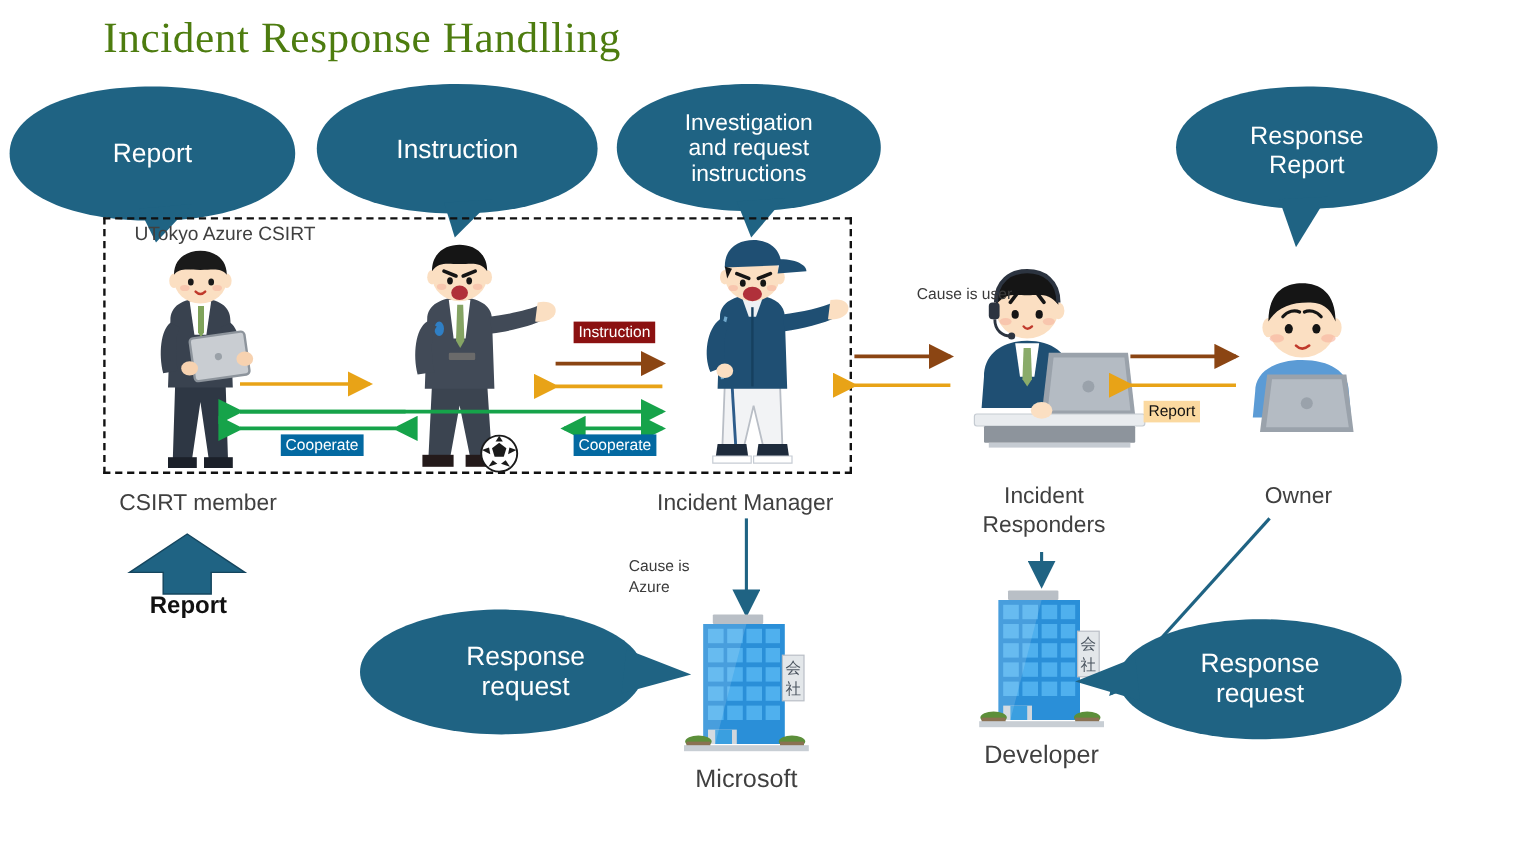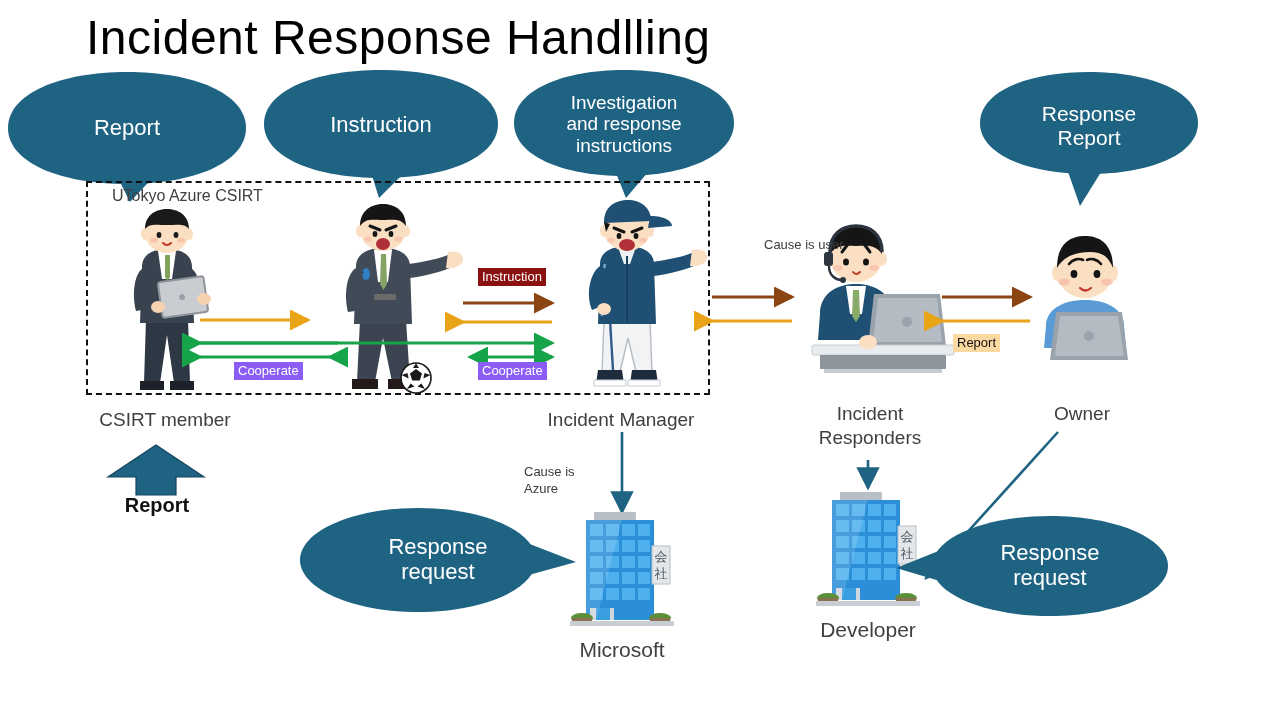--- a/index.html
+++ b/index.html
@@ -6,22 +6,22 @@
   body{
     width:1280px;height:720px;background:#ffffff;
     font-family:"Liberation Sans", sans-serif;
     color:#3b3b3b;overflow:hidden;position:relative;
   }
   .stage{position:absolute;left:0;top:0;width:1280px;height:720px;}
   .abs{position:absolute;}
 
   
   .title{
-    left:86px;top:10px;font-size:48px;font-weight:400;letter-spacing:.5px;
-    color:#000000;white-space:nowrap;
+    left:86px;top:10px;font-size:36px;font-weight:400;letter-spacing:.5px;
+    color:#4d7c0f;white-space:nowrap;font-family:Liberation Serif, serif;
   }
 
   
   .bubble{display:flex;align-items:center;justify-content:center;}
   .bubble .svgwrap{position:absolute;left:0;top:0;}
   .bubble .txt{
     position:relative;z-index:2;color:#ffffff;text-align:center;
     line-height:1.12;white-space:pre-line;pointer-events:none;
   }
 
@@ -31,21 +31,21 @@
     border:2px dashed #111;box-sizing:border-box;background:transparent;
   }
   .dashlabel{left:112px;top:187px;font-size:16px;color:#404040;}
 
   
   .role{font-size:19px;color:#404040;text-align:center;white-space:pre-line;line-height:1.25;}
 
   
   .badge{font-size:13px;padding:1px 4px;line-height:1.25;white-space:nowrap;}
   .badge-instruction{background:#8b1111;color:#fff;}
-  .badge-cooperate{background:#8b5cf6;color:#fff;}
+  .badge-cooperate{background:#0369a1;color:#fff;}
   .badge-report{background:#fbd9a0;color:#111;}
 
   .smalltext{font-size:13px;color:#3b3b3b;white-space:pre-line;line-height:1.3;}
   .bold-report{font-size:20px;font-weight:bold;color:#111;}
 
   .bldg-label{font-size:21px;color:#404040;text-align:center;}
   svg{display:block;overflow:visible;}
 </style>
 </head>
 <body>
@@ -75,21 +75,21 @@
   </div>
 
   <div class="abs bubble" style="left:514px;top:70px;width:220px;height:128px;">
     <div class="svgwrap">
       <svg width="220" height="128" viewBox="0 0 220 128">
         <path d="M110 0 C171 0 220 20 220 53 C220 86 171 106 110 106 C49 106 0 86 0 53 C0 20 49 0 110 0 Z" fill="#1f6383"></path>
         <path d="M100 98 L140 95 L112 128 Z" fill="#1f6383"></path>
       </svg>
     </div>
     <div class="txt" style="width:220px;margin-top:-20px;font-size:19px;">Investigation
-and response
+and request
 instructions</div>
   </div>
 
 
   <div class="abs bubble" style="left:980px;top:72px;width:218px;height:134px;">
     <div class="svgwrap">
       <svg width="218" height="134" viewBox="0 0 218 134">
         <path d="M109 0 C169 0 218 19 218 51 C218 83 169 102 109 102 C49 102 0 83 0 51 C0 19 49 0 109 0 Z" fill="#1f6383"></path>
         <path d="M86 94 L126 92 L100 134 Z" fill="#1f6383"></path>
       </svg>

